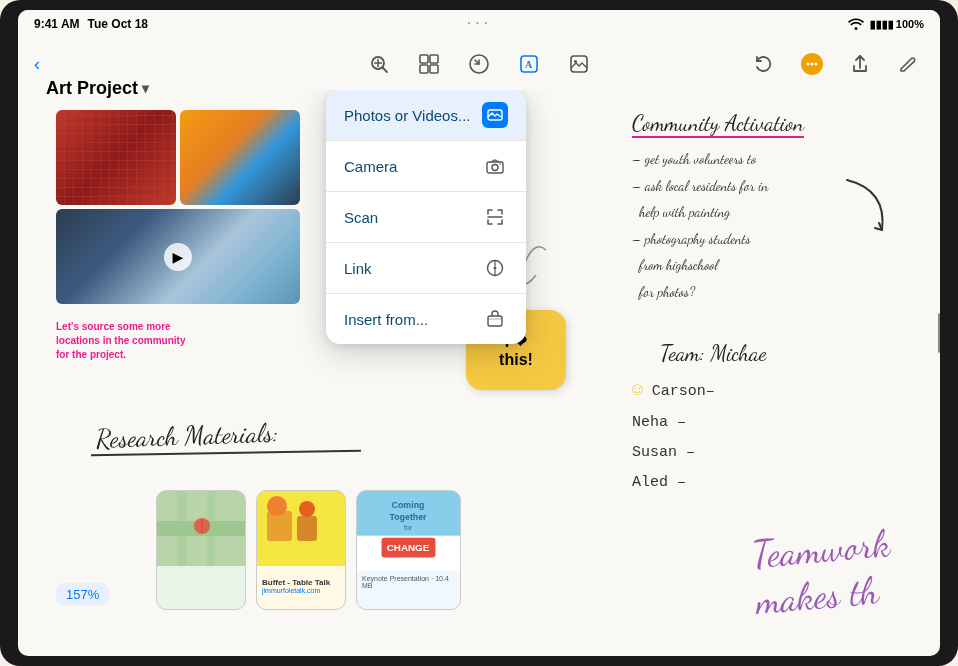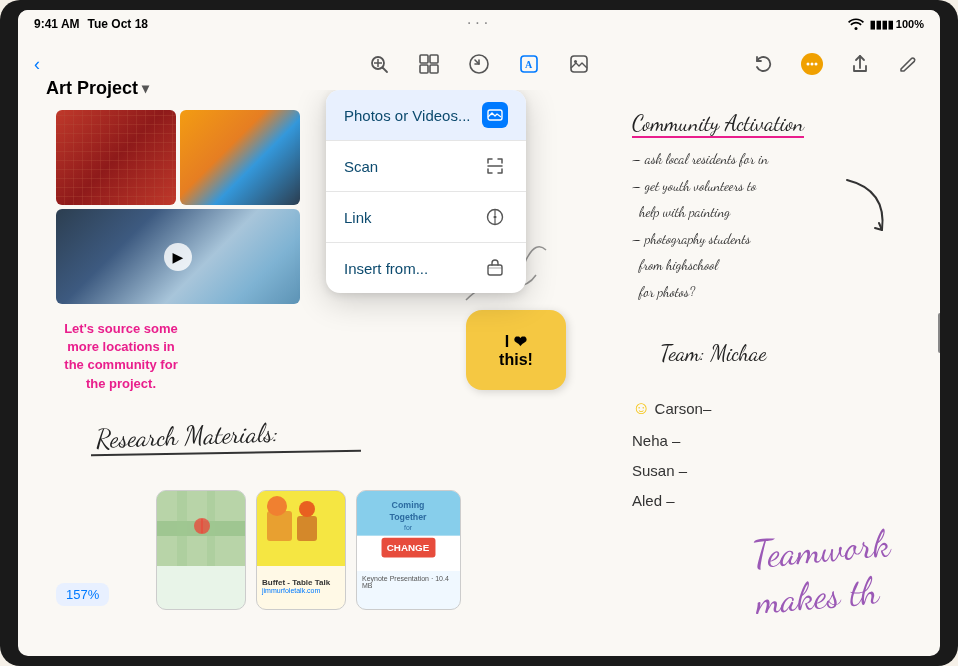--- a/index.html
+++ b/index.html
@@ -257,23 +257,22 @@
       justify-content: center;
       font-size: 14px;
     }
 
     
     .pink-text {
       position: absolute;
       top: 230px;
       left: 20px;
       color: #e91e8c;
-      font-size: 13px;
+      font-size: 10px;
       font-weight: 600;
-      text-align: center;
       width: 130px;
       line-height: 1.4;
     }
 
     
     .research-text {
       position: absolute;
       top: 330px;
       left: 60px;
       font-family: 'Brush Script MT', 'Dancing Script', cursive;
@@ -441,25 +440,25 @@
       width: 280px;
     }
 
     .team-title {
       font-family: 'Dancing Script', 'Brush Script MT', cursive;
       font-size: 20px;
       color: #222;
     }
 
     .team-members {
-      font-family: Liberation Sans, sans-serif;
+      font-family: Liberation Mono, monospace;
       font-size: 15px;
       color: #333;
       line-height: 2;
-      margin-top: 24px;
+      margin-top: 6px;
     }
 
     .smiley {
       display: inline-block;
       color: #f5c518;
       font-size: 18px;
     }
 
     
     .teamwork-text {
@@ -710,22 +709,22 @@
             <path d="M25 60 Q35 50 45 55 Q55 60 60 50" stroke="#888" stroke-width="1.2" fill="none" opacity="0.5"></path>
           </svg>
         </div>
 
         <div class="right-handwriting">
           <div style="position:relative; display:inline-block;">
             <span class="community-title">Community Activation</span>
             <div class="community-underline"></div>
           </div>
           <div class="handwriting-notes">
+            <div>– get youth volunteers to</div>
             <div>– ask local residents for in</div>
-            <div>– get youth volunteers to</div>
             <div>&nbsp;&nbsp;help with painting</div>
             <div>– photography students</div>
             <div>&nbsp;&nbsp;from highschool</div>
             <div>&nbsp;&nbsp;for photos?</div>
           </div>
           
           <svg class="arrow-svg" viewBox="0 0 60 80" fill="none">
             <path d="M10 10 Q50 20 45 60" stroke="#333" stroke-width="2" stroke-linecap="round"></path>
             <path d="M38 58 L45 60 L42 53" stroke="#333" stroke-width="2" stroke-linecap="round" stroke-linejoin="round"></path>
           </svg>
@@ -749,20 +748,31 @@
       </div>
 
       <div class="dropdown-menu">
         <div class="menu-item highlighted">
           <span>Photos or Videos...</span>
           <div class="menu-item-icon blue-bg">
             <svg width="16" height="16" viewBox="0 0 16 16" fill="none">
               <rect x="1" y="3" width="14" height="10" rx="2" stroke="white" stroke-width="1.4"></rect>
               <path d="M1 10l4-4 3 3 2-2 4 3" stroke="white" stroke-width="1.2" stroke-linejoin="round"></path>
               <circle cx="5" cy="7" r="1.2" fill="white"></circle>
+            </svg>
+          </div>
+        </div>
+        <div class="menu-item">
+          <span>Camera</span>
+          <div class="menu-item-icon">
+            <svg width="18" height="16" viewBox="0 0 18 16" fill="none">
+              <rect x="1" y="4" width="16" height="11" rx="2" stroke="#555" stroke-width="1.4"></rect>
+              <circle cx="9" cy="9.5" r="3" stroke="#555" stroke-width="1.4"></circle>
+              <path d="M6 4V3h2V2h2v1h2V4" stroke="#555" stroke-width="1.2" stroke-linejoin="round"></path>
+              <circle cx="14" cy="6" r="0.8" fill="#555"></circle>
             </svg>
           </div>
         </div>
         <div class="menu-item">
           <span>Scan</span>
           <div class="menu-item-icon">
             <svg width="18" height="18" viewBox="0 0 18 18" fill="none">
               <path d="M2 6V2h4" stroke="#555" stroke-width="1.5" stroke-linecap="round" stroke-linejoin="round"></path>
               <path d="M12 2h4v4" stroke="#555" stroke-width="1.5" stroke-linecap="round" stroke-linejoin="round"></path>
               <path d="M2 12v4h4" stroke="#555" stroke-width="1.5" stroke-linecap="round" stroke-linejoin="round"></path>

